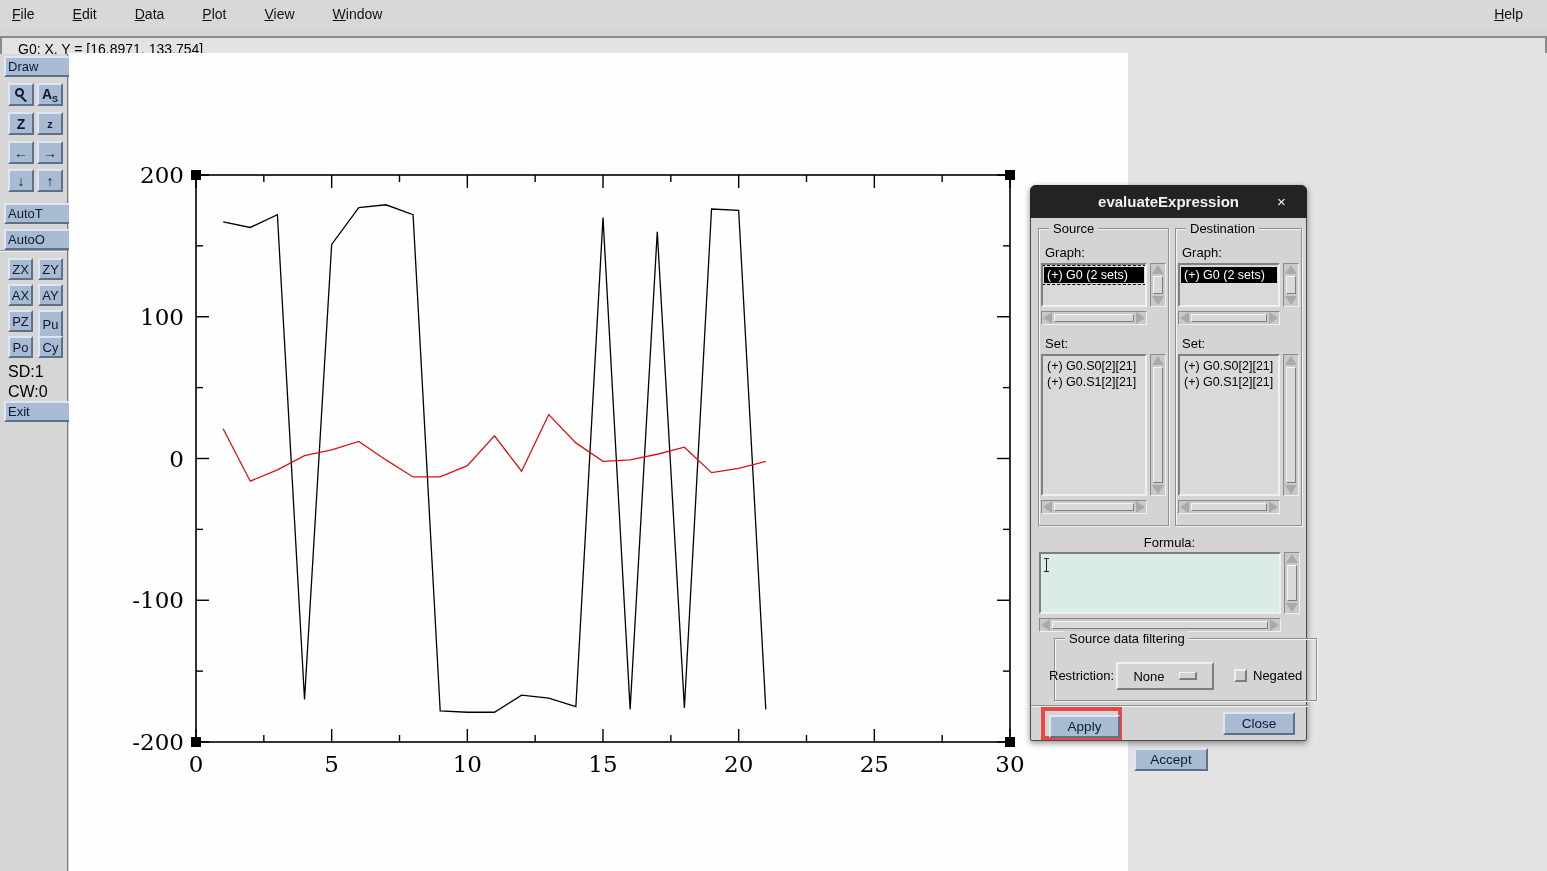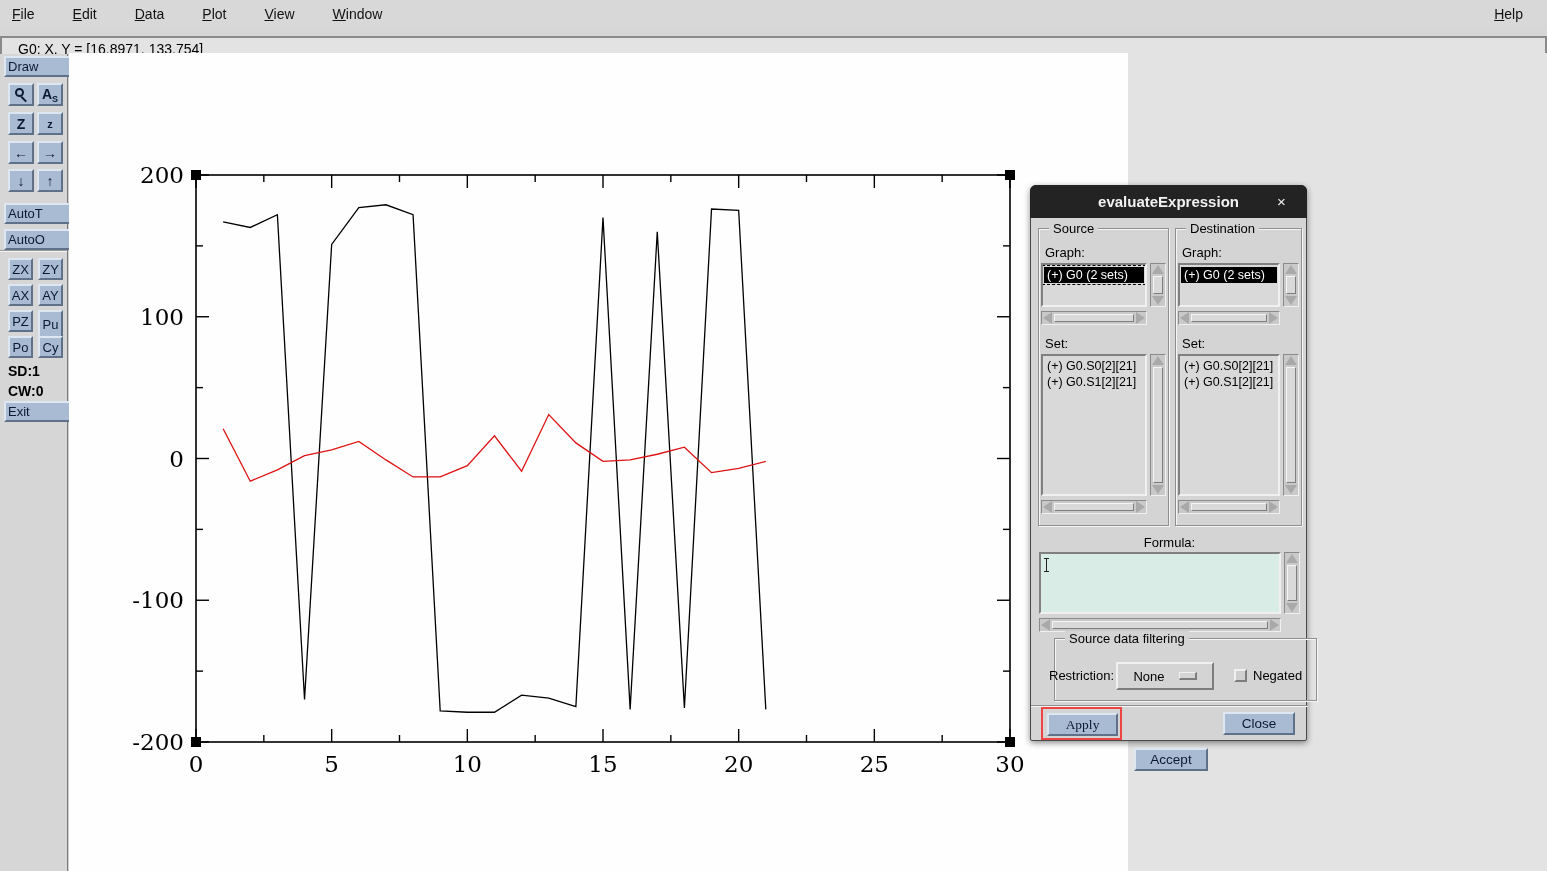--- a/index.html
+++ b/index.html
@@ -27,21 +27,21 @@
     background:#e3e3e3; }
 
   
   .tb-btn { position:absolute; background:#a9bad3; color:#0a1a33;
     border-top:2px solid #dde6f1; border-left:2px solid #dde6f1;
     border-bottom:2px solid #5f7089; border-right:2px solid #5f7089;
     font-size:13px; display:flex; align-items:center; justify-content:center;
     cursor:default; }
   .tb-wide { left:4px; width:71px; height:21px; padding-left:2px; justify-content:flex-start; }
   .tb-sq   { width:26px; height:23px; font-weight:bold; }
-  .tb-label { position:absolute; left:8px; font-size:14px; color:#000;font-weight:bold; }
+  .tb-label { position:absolute; left:8px; font-size:16px; color:#000; }
   #tb-separator { position:absolute; left:0; top:196px; width:67px; height:2px;
     border-top:1px solid #9a9a9a; border-bottom:1px solid #f2f2f2; }
   .mag-icon { position:relative; width:14px; height:14px; }
   .mag-icon .lens { position:absolute; left:1px; top:0; width:9px; height:9px;
     border:2px solid #0a1a33; border-radius:50%; }
   .mag-icon .handle { position:absolute; left:8px; top:8px; width:7px; height:2px;
     background:#0a1a33; transform:rotate(45deg); transform-origin:0 0; }
   .as-sub { font-size:9px; vertical-align:-3px; }
 
   
@@ -108,21 +108,21 @@
     border-bottom:2px solid #7d7d7d; border-right:2px solid #7d7d7d; }
 
   #dlg-separator { position:absolute; left:0; top:519px; width:277px; height:2px;
     border-top:1px solid #8f8f8f; border-bottom:1px solid #f5f5f5; }
 
   .dlg-btn { position:absolute; height:23px; background:#a9bad3; color:#0a1a33;
     border-top:2px solid #dde6f1; border-left:2px solid #dde6f1;
     border-bottom:2px solid #5f7089; border-right:2px solid #5f7089;
     font-size:13.5px; display:flex; align-items:center; justify-content:center; cursor:default; }
   #apply-ring { position:absolute; left:10px; top:521px; width:81px; height:33px;
-    border:2px solid #ef4444;font-family:Liberation Serif, serif; }
+    border:4px solid #ef4444; }
   #btn-apply { left:4px; top:4px; width:71px; position:absolute; }
 </style>
 </head>
 <body>
 
 <div id="menubar">
   <div id="menubar-left" style="display:flex;gap:14px;">
       <div class="menu-item"><u>F</u>ile</div>
       <div class="menu-item"><u>E</u>dit</div>
       <div class="menu-item"><u>D</u>ata</div>

